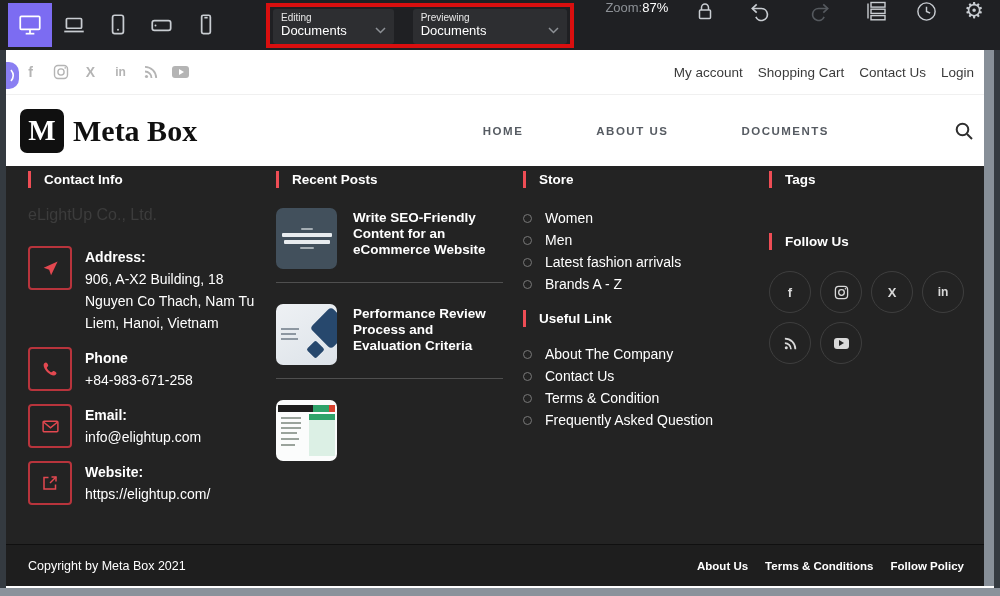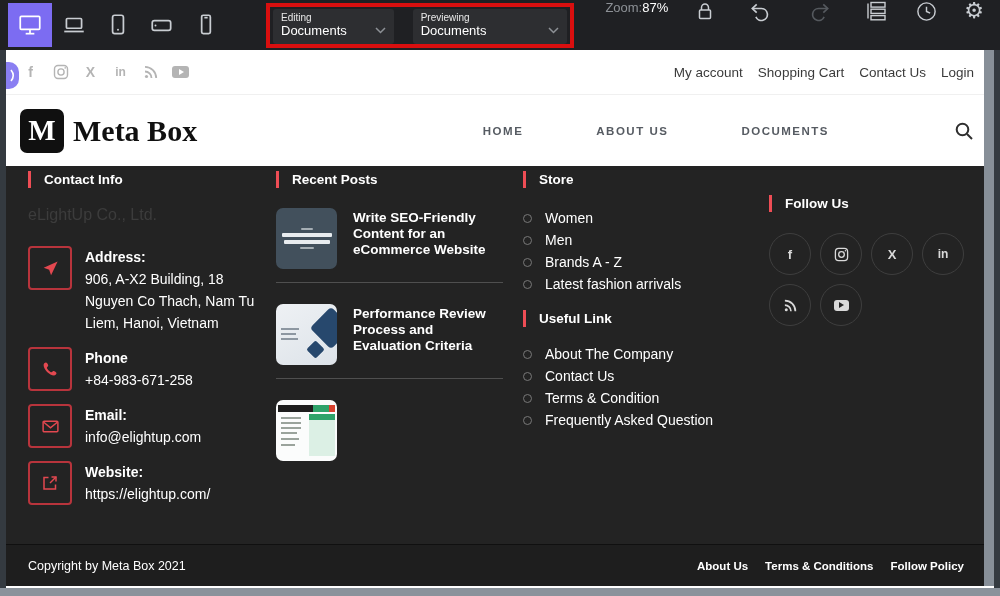--- a/index.html
+++ b/index.html
@@ -91,21 +91,21 @@
   .t3 .colg { top:14px; right:2px; width:26px; bottom:5px; background:#dcf0e5; }
   .t3 .g2 { top:14px; right:2px; width:26px; height:6px; background:#2ea36a; }
   .t3 .tl { height:2px; background:#9aa39c; left:5px; width:20px; }
   .t3 .r1{top:17px}.t3 .r2{top:22px}.t3 .r3{top:27px}.t3 .r4{top:32px;width:16px}.t3 .r5{top:38px;width:18px}.t3 .r6{top:44px;width:14px}
 
   .flist { list-style:none; margin-top:19px; }
   .flist.second { margin-top:16px; }
   .fli { display:flex; align-items:center; height:22px; font-size:14px; cursor:pointer; }
   .bullet { width:9px; height:9px; border:1px solid #787878; border-radius:50%; margin-right:13px; flex-shrink:0; }
   .useful-heading { margin-top:15px; }
-  .follow-heading { margin-top:24px; }
+  .follow-heading { margin-top:45px; }
 
   .scircles { margin-top:21px; display:flex; flex-wrap:wrap; gap:9px; width:210px; }
   .scircle { width:42px; height:42px; border:1px solid #3e3e3e; border-radius:50%; display:flex; align-items:center; justify-content:center; color:#d9d9d9; cursor:pointer; }
   .scircle .soc-letter { font-size:13px; }
   .yt-badge2 { width:15px; height:11px; background:#d9d9d9; border-radius:3px; position:relative; }
   .yt-badge2:after { content:""; position:absolute; left:5px; top:2.5px; border-left:5px solid #232323; border-top:3px solid transparent; border-bottom:3px solid transparent; }
 
   
   .bottombar { background:#1e1e1e; border-top:1px solid #101010; height:42px; display:flex; align-items:center; padding:0 20px 0 22px; color:#fff; font-size:12.5px; }
   .bb-links { margin-left:auto; display:flex; gap:17px; font-weight:bold; font-size:11.5px; }
@@ -409,25 +409,25 @@
             <li class="fli">
                 <span class="bullet"></span>
                 <span>Women</span>
               </li>
             <li class="fli">
                 <span class="bullet"></span>
                 <span>Men</span>
               </li>
             <li class="fli">
                 <span class="bullet"></span>
+                <span>Latest fashion arrivals</span>
+              </li>
+            <li class="fli">
+                <span class="bullet"></span>
                 <span>Brands A - Z</span>
-              </li>
-            <li class="fli">
-                <span class="bullet"></span>
-                <span>Latest fashion arrivals</span>
               </li>
           </ul>
           <div class="fheading useful-heading">Useful Link</div>
           <ul class="flist second">
             <li class="fli">
                 <span class="bullet"></span>
                 <span>About The Company</span>
               </li>
             <li class="fli">
                 <span class="bullet"></span>
@@ -438,20 +438,21 @@
                 <span>Terms &amp; Condition</span>
               </li>
             <li class="fli">
                 <span class="bullet"></span>
                 <span>Frequently Asked Question</span>
               </li>
           </ul>
         </div>
 
         <div class="fcol4">
+          <div class="fheading">Tags</div>
           <div class="fheading follow-heading">Follow Us</div>
           <div class="scircles">
             <span class="scircle">
                 <span class="soc-letter">f</span>
               </span>
             <span class="scircle">
               <svg width="15" height="15" viewBox="0 0 16 16" fill="none" stroke="currentColor" stroke-width="1.4">
                   <rect x="1.5" y="1.5" width="13" height="13" rx="3.5"></rect>
                   <circle cx="8" cy="8" r="3"></circle>
                   <circle cx="12.2" cy="3.9" r="0.8" fill="currentColor" stroke="none"></circle>

